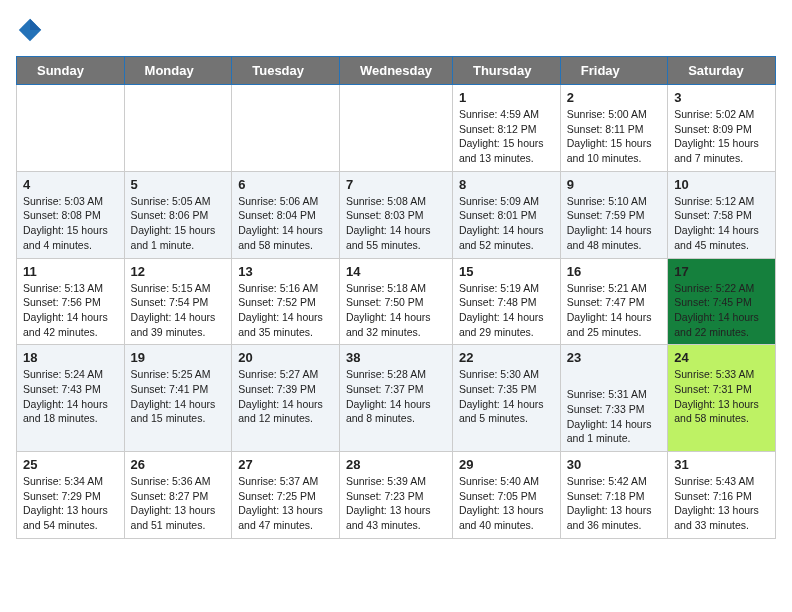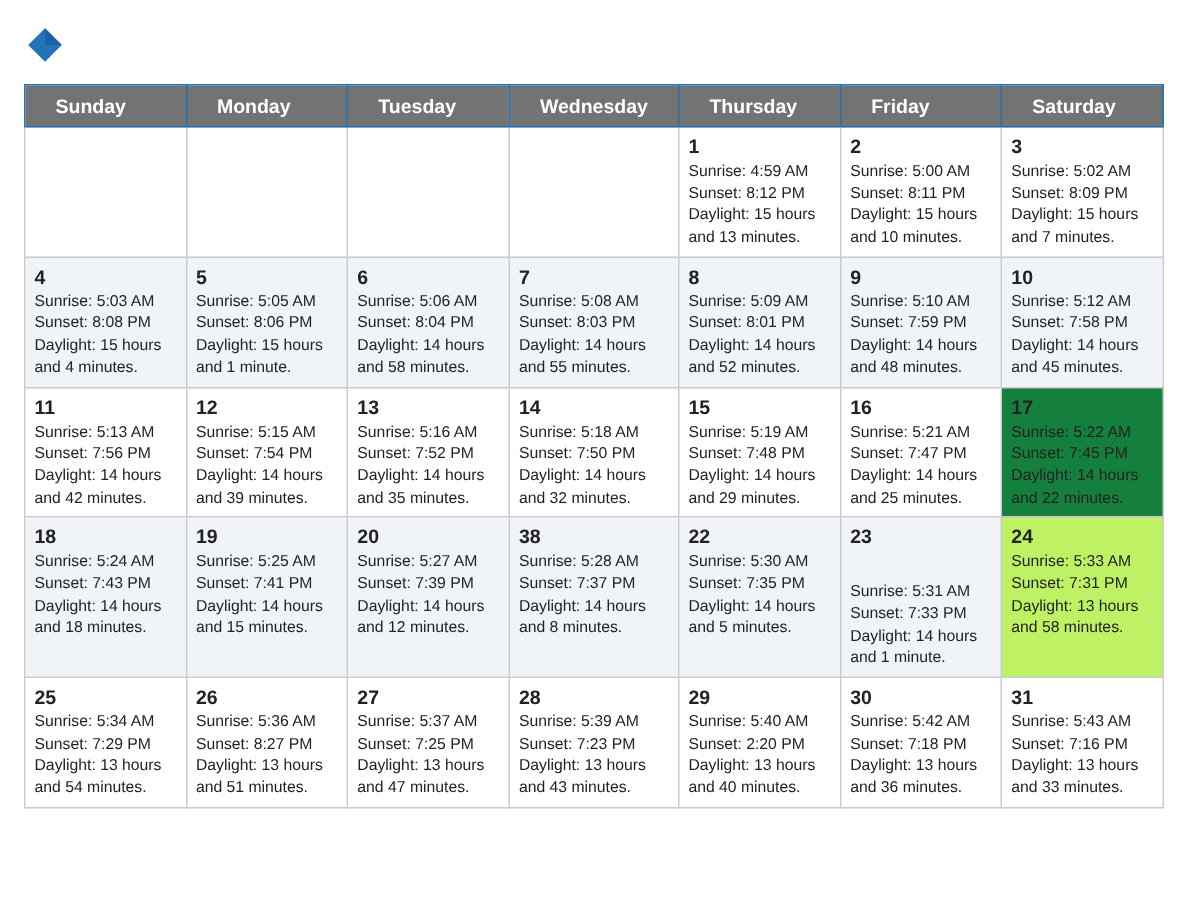--- a/index.html
+++ b/index.html
@@ -328,21 +328,21 @@
         <td style="background: rgb(255, 255, 255);">
           <span class="day-number">28</span>
           <div class="day-info" style="white-space: pre-line;">Sunrise: 5:39 AM
 Sunset: 7:23 PM
 Daylight: 13 hours
 and 43 minutes.</div>
         </td>
         <td style="background: rgb(255, 255, 255);">
           <span class="day-number">29</span>
           <div class="day-info" style="white-space: pre-line;">Sunrise: 5:40 AM
-Sunset: 2:20 PM
+Sunset: 7:05 PM
 Daylight: 13 hours
 and 40 minutes.</div>
         </td>
         <td style="background: rgb(255, 255, 255);">
           <span class="day-number">30</span>
           <div class="day-info" style="white-space: pre-line;">Sunrise: 5:42 AM
 Sunset: 7:18 PM
 Daylight: 13 hours
 and 36 minutes.</div>
         </td>

